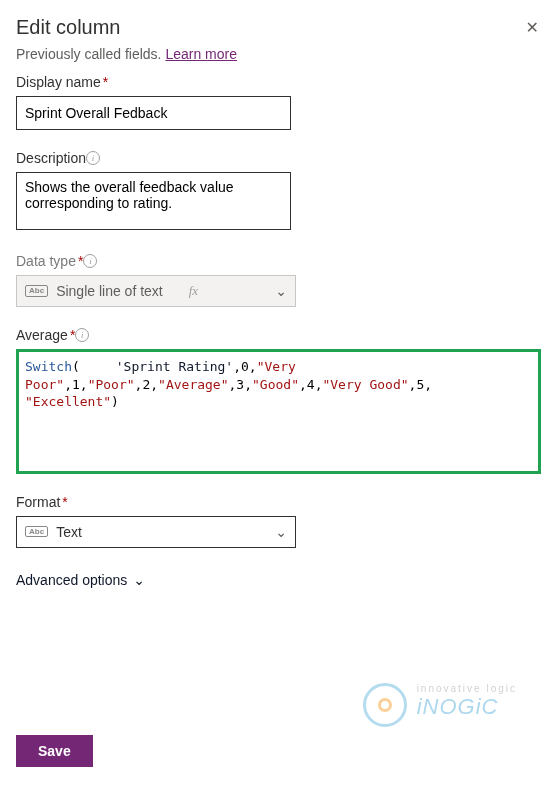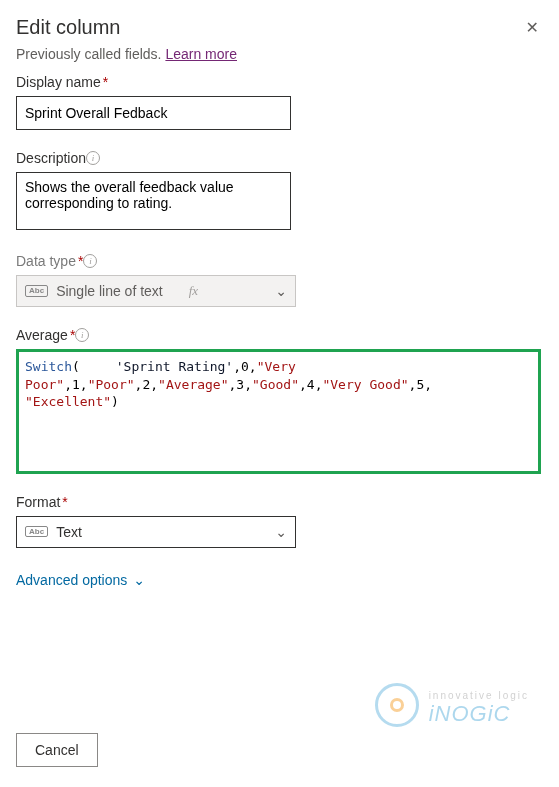--- a/index.html
+++ b/index.html
@@ -52,34 +52,34 @@
     .formula-box {
       width: 525px; border: 3px solid #1fa350; padding: 6px 6px 60px 6px;
       font-family: Consolas, monospace; font-size: 13px; line-height: 1.35;
       white-space: pre-wrap; word-break: break-word; background: #fff;
     }
     .tok-fn { color: #2b579a; }
     .tok-str { color: #a31515; }
     .tok-num { color: #000; }
     .tok-field { color: #0f172a; margin-left: 36px; }
     .tok-punc { color: #000; }
-    .advanced { color: #0369a1; font-size: 14px; cursor: pointer; display: inline-flex; align-items: center; gap: 6px; margin-top: 4px; }
+    .advanced { color: #0f172a; font-size: 14px; cursor: pointer; display: inline-flex; align-items: center; gap: 6px; margin-top: 4px; }
     .footer { position: absolute; bottom: 20px; left: 16px; display: flex; gap: 10px; }
     .btn-primary {
       background: #742774; color: #fff; border: none;
       padding: 8px 22px; font-size: 14px; font-weight: 600; cursor: pointer;
     }
     .btn-secondary {
       background: #fff; color: #323130; border: 1px solid #8a8886;
       padding: 8px 18px; font-size: 14px; cursor: pointer;
     }
     .watermark {
-      position: absolute; right: 30px; bottom: 60px; opacity: 0.45;
+      position: absolute; right: 42px; bottom: 60px; opacity: 0.45;
       font-size: 22px; color: #4aa8d8; font-style: italic; letter-spacing: 1px;
-      display: flex; align-items: flex-end; gap: 10px;
+      display: flex; align-items: flex-start; gap: 10px;
     }
     .watermark-ring {
       width: 44px; height: 44px; border: 3px solid #4aa8d8; border-radius: 50%;
       display: flex; align-items: center; justify-content: center; opacity: 0.9;
     }
     .watermark-ring-inner {
       width: 14px; height: 14px; border: 3px solid #f28c00; border-radius: 50%;
     }
     .watermark-text small { display:block; font-size: 10px; color: #999; font-style: normal; letter-spacing: 2px; text-align: right;}
   </style>
@@ -160,17 +160,17 @@
   <div class="watermark-ring">
       <div class="watermark-ring-inner"></div>
     </div>
   <div class="watermark-text">
     <small>innovative logic</small>
     <span>iNOGiC</span>
   </div>
 </div>
 
 <div class="footer">
-  <button class="btn-secondary">Cancel</button>
+  <button class="btn-primary">Save</button>
 </div>
 
 
 
 
 </body></html>

